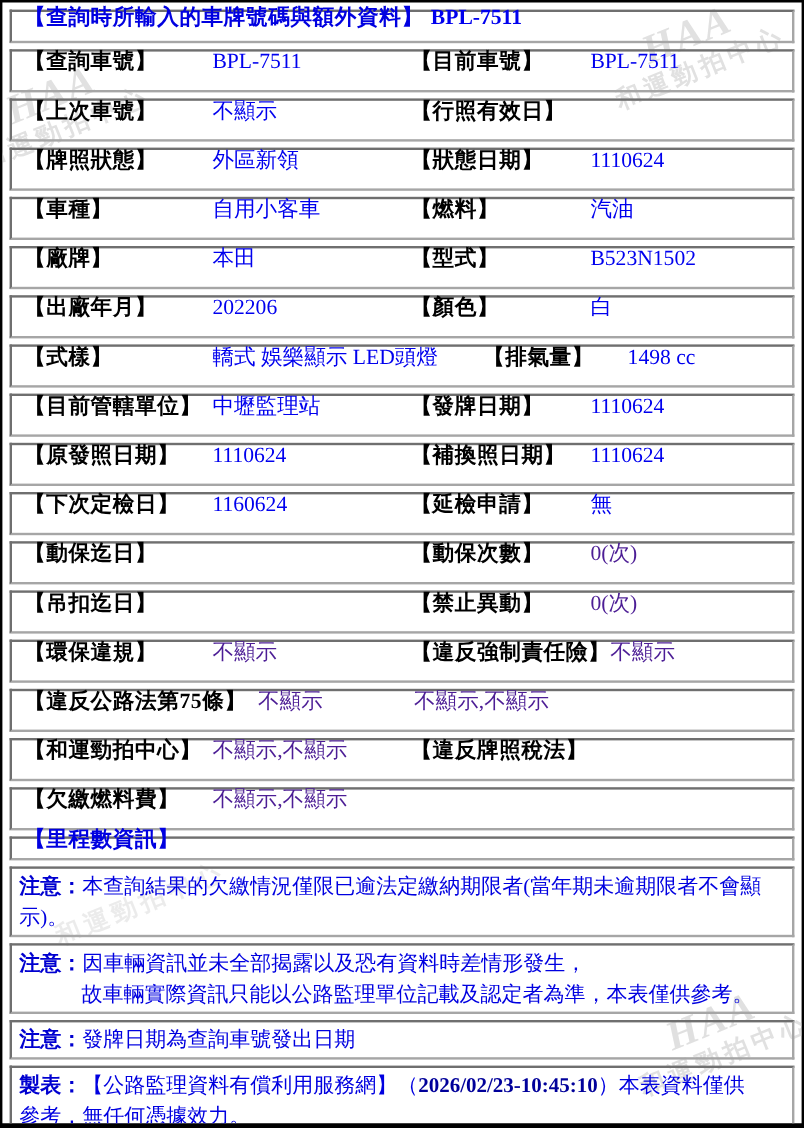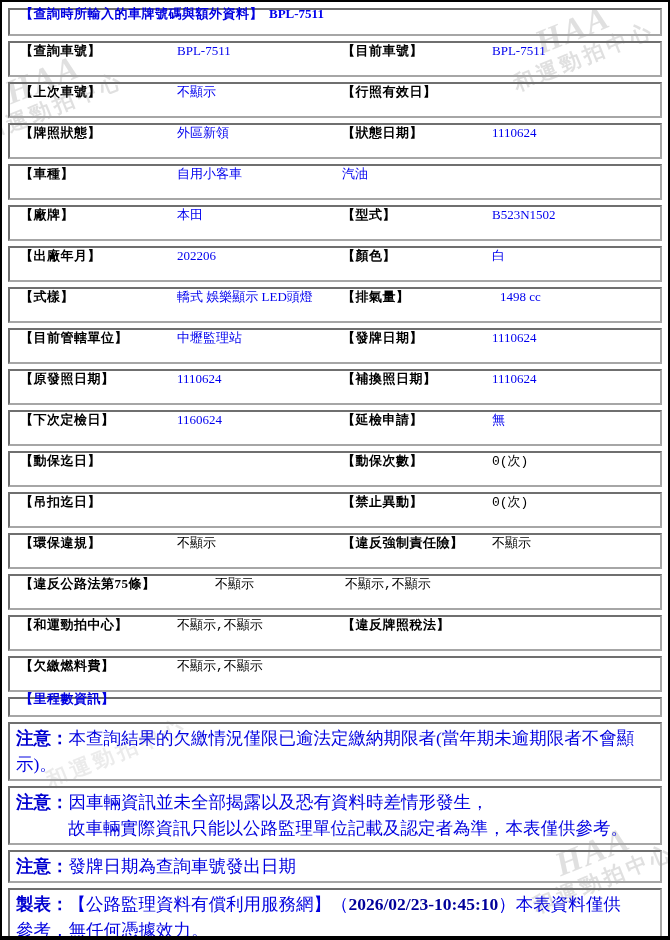--- a/index.html
+++ b/index.html
@@ -27,31 +27,31 @@
   .rowbox{
     position:relative;z-index:1;
     box-sizing:border-box;
     border:2px solid;
     border-color:#6f6f6f #a6a6a6 #a6a6a6 #6f6f6f;
     background:transparent;
     margin-bottom:5px;
     height:36px;
     display:flex;align-items:center;
     padding:0 4px 16px 10px;
-    font-size:13px;
+    font-size:18px;
   }
   .titlebox{height:28px;font-weight:bold;}
   .t-label{color:#0000e0;letter-spacing:.5px;}
   .t-plate{color:#0000ee;margin-left:6px;font-weight:bold;}
   .headerbox{height:19px;}
   .headerbox .hd{color:#0000e0;font-weight:bold;letter-spacing:.5px;}
   .cell{display:inline-block;white-space:nowrap;}
   .lab{font-weight:bold;color:#000;letter-spacing:.5px;}
   .val{color:#0000ee;}
-  .val.red{color:#000000;font-family:Liberation Mono, monospace;}
+  .val.red{color:#4c1d95;}
   .c1{min-width:157px;}
   .c2{min-width:165px;}
   .c3{min-width:150px;}
   .c4{flex:1;}
   .w195{min-width:195px;}
   .tight{min-width:130px;}
   
   .notebox{
     position:relative;z-index:1;
     box-sizing:border-box;
@@ -110,41 +110,42 @@
   <div class="rowbox">
     <span class="cell lab c1">【牌照狀態】</span>
     <span class="cell val c2">外區新領</span>
     <span class="cell lab c3">【狀態日期】</span>
     <span class="cell val c4">1110624</span>
   </div>
 
   <div class="rowbox">
     <span class="cell lab c1">【車種】</span>
     <span class="cell val c2">自用小客車</span>
+    <span class="cell lab c3">【燃料】</span>
     <span class="cell val c4">汽油</span>
   </div>
 
   <div class="rowbox">
     <span class="cell lab c1">【廠牌】</span>
     <span class="cell val c2">本田</span>
     <span class="cell lab c3">【型式】</span>
     <span class="cell val c4">B523N1502</span>
   </div>
 
   <div class="rowbox">
     <span class="cell lab c1">【出廠年月】</span>
     <span class="cell val c2">202206</span>
     <span class="cell lab c3">【顏色】</span>
     <span class="cell val c4">白</span>
   </div>
 
   <div class="rowbox">
     <span class="cell lab c1">【式樣】</span>
     <span class="cell val c2">轎式 娛樂顯示 LED頭燈</span>
-    <span class="cell lab" style="min-width:130px;">【排氣量】</span>
+    <span class="cell lab" style="min-width:130px;text-align:right;">【排氣量】</span>
     <span class="cell val c4" style="padding-left:28px;">1498 cc</span>
   </div>
 
   <div class="rowbox">
     <span class="cell lab c1">【目前管轄單位】</span>
     <span class="cell val c2">中壢監理站</span>
     <span class="cell lab c3">【發牌日期】</span>
     <span class="cell val c4">1110624</span>
   </div>
 

